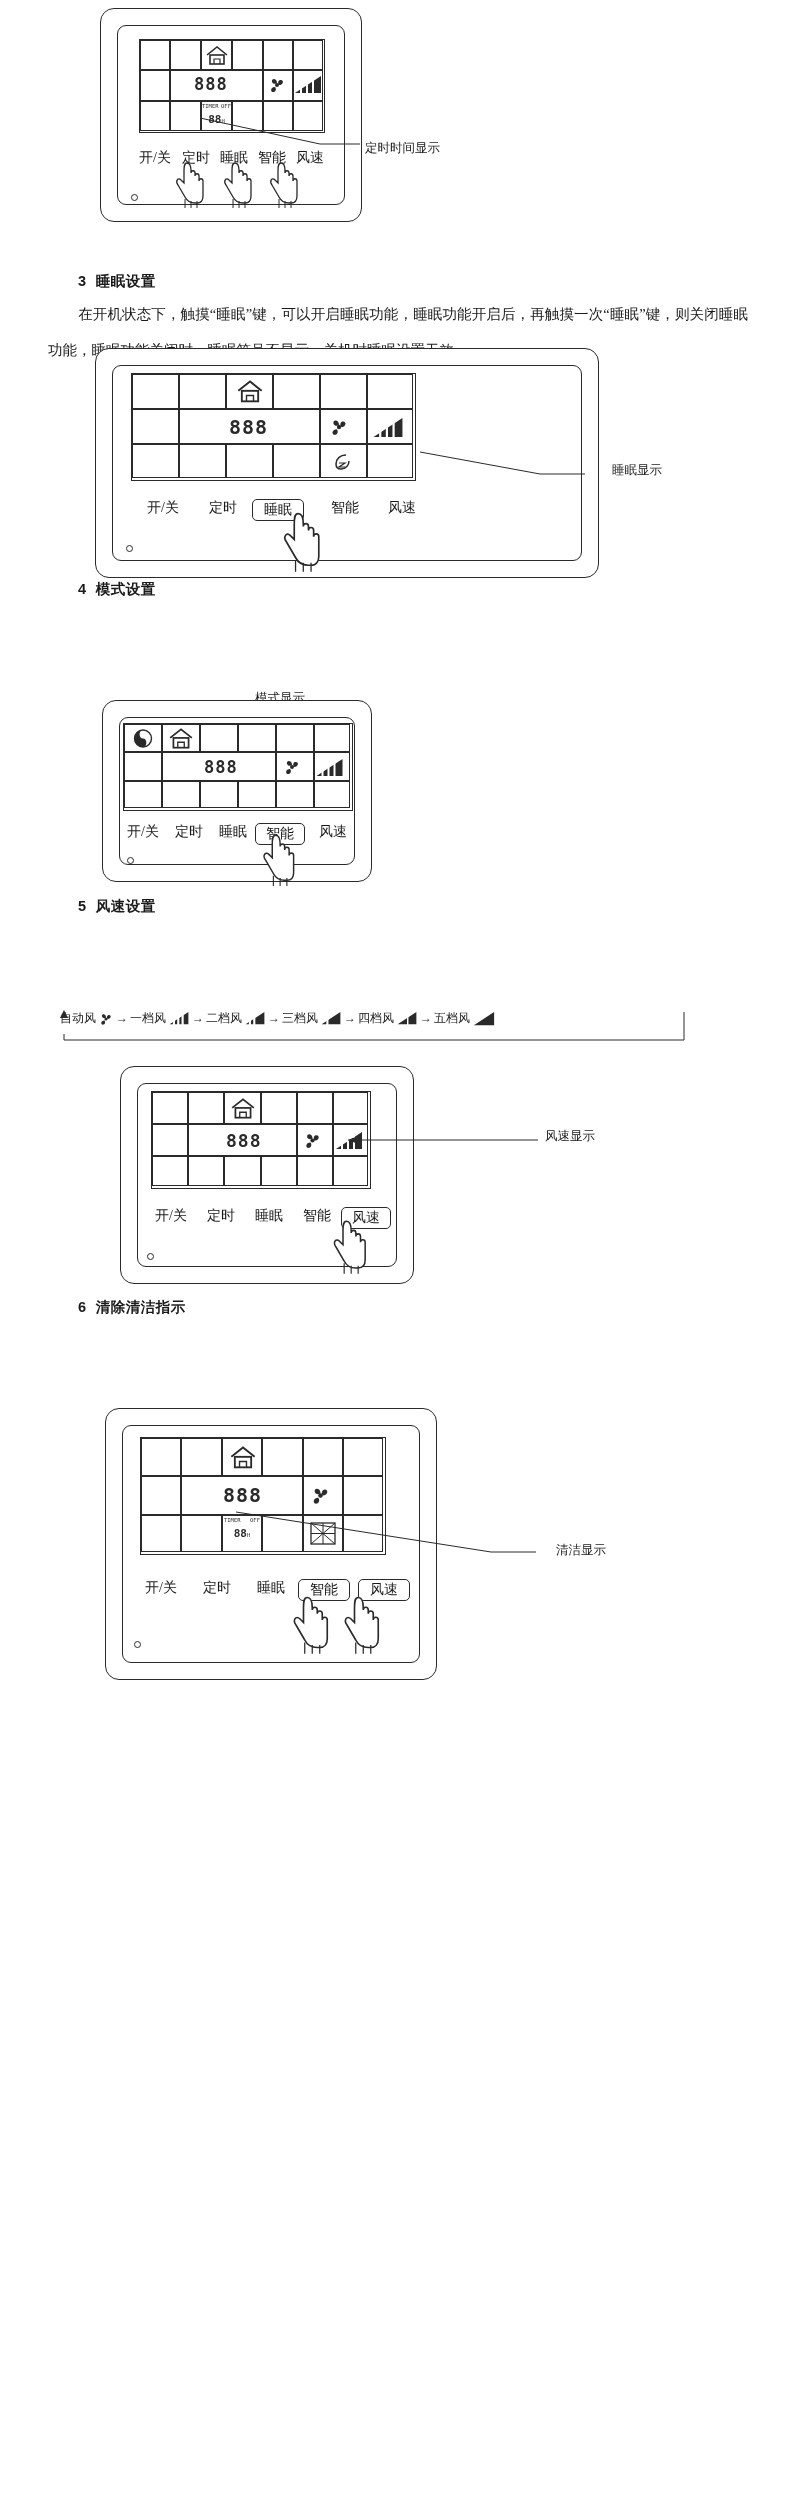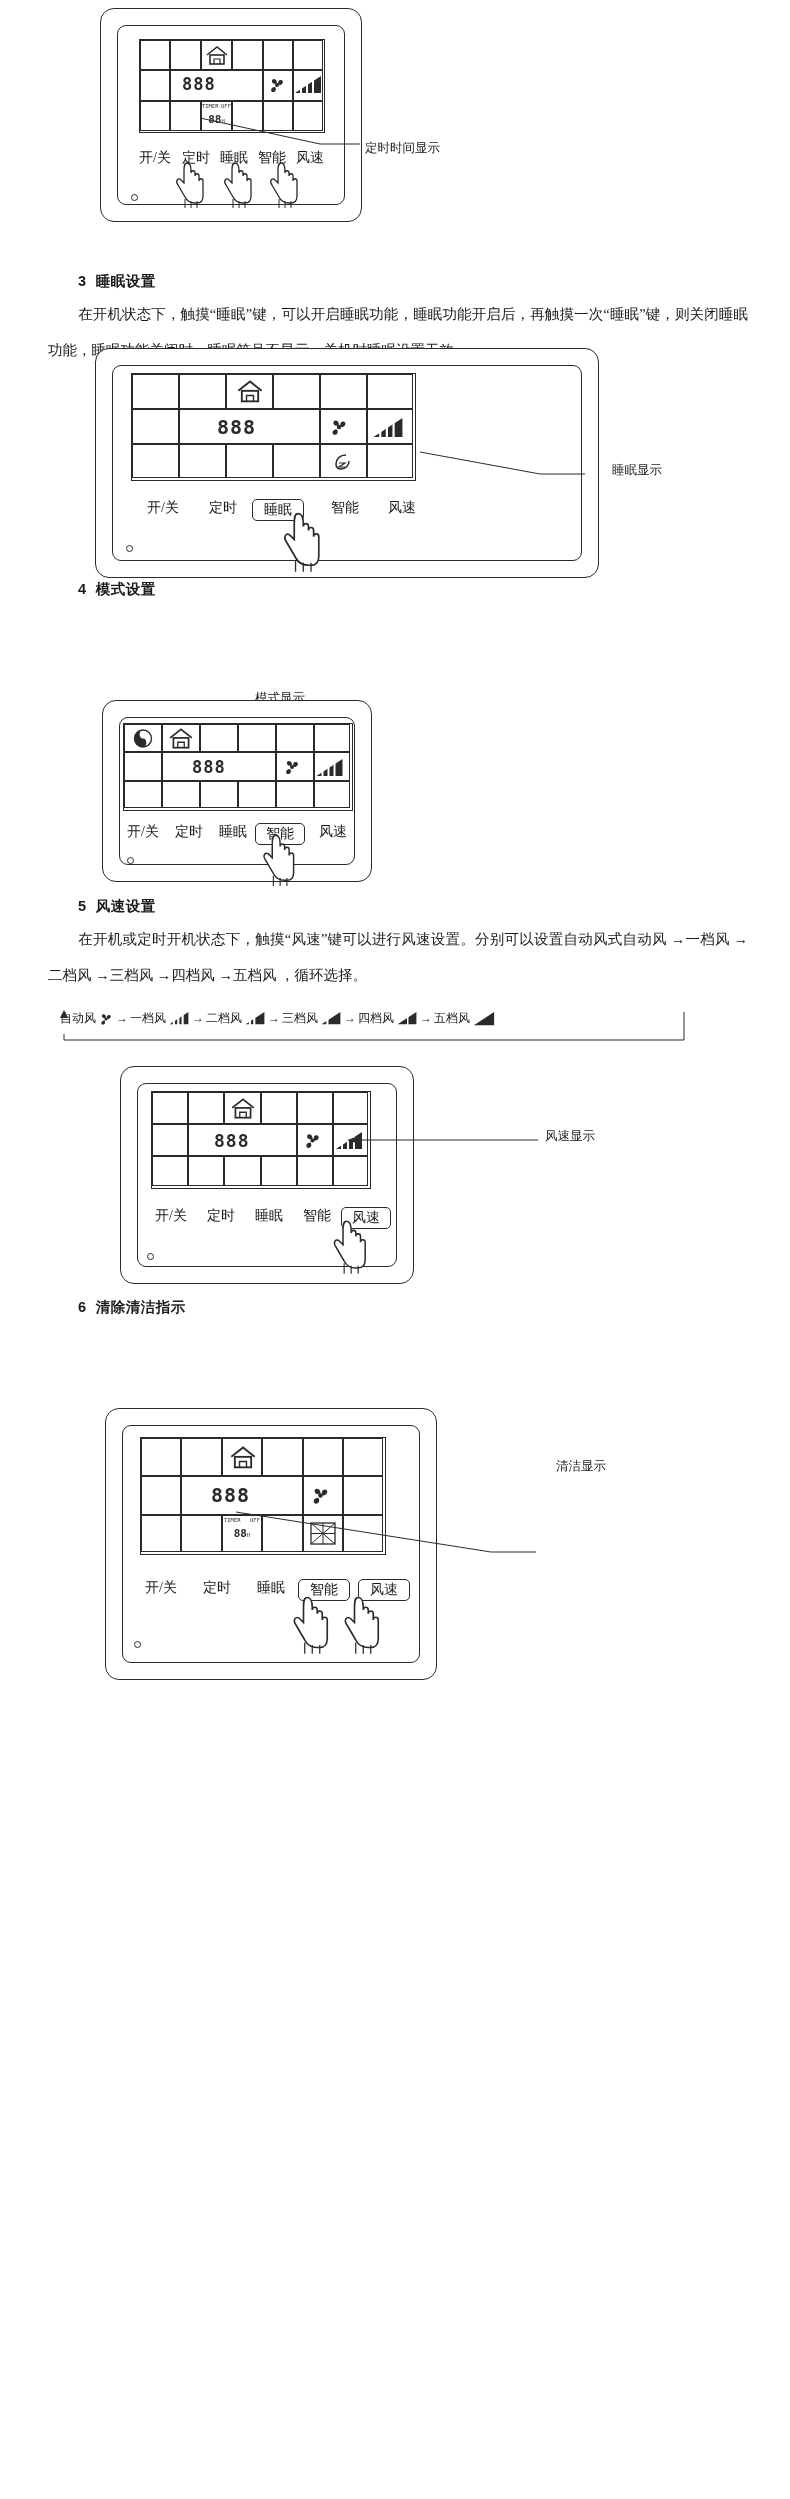--- a/index.html
+++ b/index.html
@@ -16,21 +16,21 @@
   .device .inner{position:absolute;left:16px;top:16px;right:16px;bottom:16px;border:1.4px solid #2a2a2a;border-radius:9px;}
   .screen{position:absolute;border:1.4px solid #2a2a2a;background:#fff;}
   .grid{position:absolute;inset:0;}
   .cell{position:absolute;border:1.1px solid #2a2a2a;background:#fff;box-sizing:border-box;}
   .btnrow{position:absolute;left:0;right:0;display:flex;justify-content:center;gap:0;}
   .btn{font-size:14px;font-family:"Liberation Serif",serif;text-align:center;}
   .btn.active{border:1.3px solid #2a2a2a;border-radius:5px;padding:1px 4px;}
   .dot{position:absolute;width:5px;height:5px;border:1.2px solid #2a2a2a;border-radius:50%;}
 
   
-  .seg{font-family:"DejaVu Sans Mono",monospace;font-weight:bold;letter-spacing:1px;color:#2a2a2a;}
+  .seg{font-family:"DejaVu Sans Mono",monospace;font-weight:bold;letter-spacing:1px;color:#2a2a2a;margin-left:12px;}
   .timer-box{position:absolute;text-align:center;}
   .timer-lbl{font-family:"DejaVu Sans Mono",monospace;font-size:5.5px;letter-spacing:0;color:#2a2a2a;}
   .timer-val{font-family:"DejaVu Sans Mono",monospace;font-weight:bold;font-size:11px;color:#2a2a2a;}
 
   
   .ann{position:absolute;font-size:12.5px;color:#1a1a1a;font-family:"Liberation Serif",serif;white-space:nowrap;}
   svg.lead{position:absolute;overflow:visible;}
 
   
   .fanstrip{position:absolute;font-size:12px;display:flex;align-items:center;gap:2px;white-space:nowrap;}
@@ -268,23 +268,20 @@
     <div class="dot" style="left:24px;top:156px;"></div>
     <svg class="lead" style="left:158px;top:132px;" width="36" height="54" viewBox="0 0 30 48">
       <path d="M12 2 C9 2 9 6 9 10 L9 22 L6 19 C3 16 0 20 3 24 L10 36 C12 40 16 42 20 42 L22 42 C26 42 28 39 28 35 L28 20 C28 17 24 17 24 20 L24 15 C24 12 20 12 20 15 L20 12 C20 9 16 9 16 12 L16 10 C16 6 15 2 12 2Z" fill="#fff" stroke="#2a2a2a" stroke-width="1.3"></path>
       <path d="M10 38 L10 47 M16 40 L16 47 M22 40 L22 47" stroke="#2a2a2a" stroke-width="1"></path>
     </svg>
   </div>
 
   <div class="sec-title" style="position:absolute;left:78px;top:897px;">
     <span>5</span>&nbsp;&nbsp;<span>风速设置</span>
   </div>
-  <div class="para" style="position:absolute;left:48px;top:921px;width:700px;">
-    <span class="ind"></span><span>在开机或定时开机状态下，触摸“风速”键可以进行风速设置。分别可以设置自动风式自动风 →一档风 →二档风 →三档风 →四档风 →五档风 ，循环选择。</span>
-  </div>
 
   <div class="fanstrip" style="left:60px;top:1010px;">
     <span class="lbl">自动风</span>
     <svg width="16" height="16" viewBox="0 0 20 20">
         <circle cx="10" cy="10" r="2" fill="#2a2a2a"></circle>
         <path d="M10 8 C10 3, 4 3, 5 7 C6 9.5, 9 9, 10 8Z" fill="#2a2a2a"></path>
         <path d="M12 10 C17 10, 17 4, 13 5 C10.5 6, 11 9, 12 10Z" fill="#2a2a2a"></path>
         <path d="M8 12 C3 12, 3 18, 7 17 C9.5 16, 9 13, 8 12Z" fill="#2a2a2a"></path>
       </svg>
     <span class="arrw">→</span>
@@ -451,15 +448,15 @@
       <path d="M10 38 L10 47 M16 40 L16 47 M22 40 L22 47" stroke="#2a2a2a" stroke-width="1"></path>
     </svg>
     <svg class="lead" style="left:236px;top:186px;" width="40" height="60" viewBox="0 0 30 48">
       <path d="M12 2 C9 2 9 6 9 10 L9 22 L6 19 C3 16 0 20 3 24 L10 36 C12 40 16 42 20 42 L22 42 C26 42 28 39 28 35 L28 20 C28 17 24 17 24 20 L24 15 C24 12 20 12 20 15 L20 12 C20 9 16 9 16 12 L16 10 C16 6 15 2 12 2Z" fill="#fff" stroke="#2a2a2a" stroke-width="1.3"></path>
       <path d="M10 38 L10 47 M16 40 L16 47 M22 40 L22 47" stroke="#2a2a2a" stroke-width="1"></path>
     </svg>
   </div>
   <svg class="lead" style="left:236px;top:1512px;" width="300" height="42">
     <path d="M0 0 L255 40 L300 40" fill="none" stroke="#2a2a2a" stroke-width="1"></path>
   </svg>
-  <div class="ann" style="left:556px;top:1458px;">清洁显示</div>
+  <div class="ann" style="left:556px;top:1542px;">清洁显示</div>
 
 </div>
 
 </body></html>

